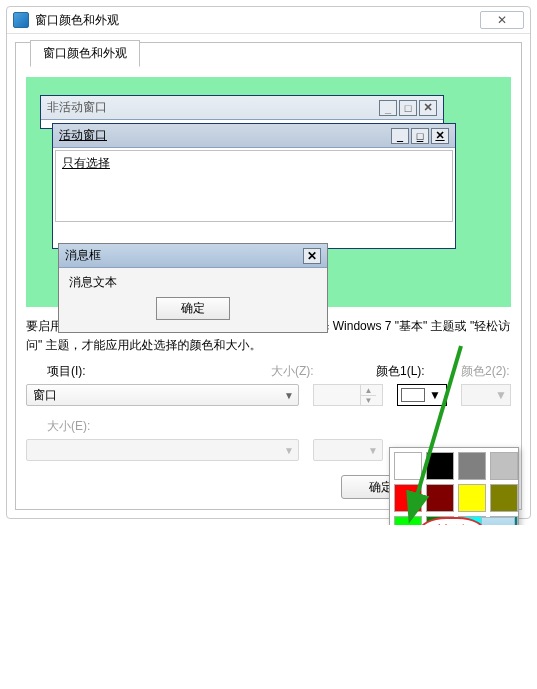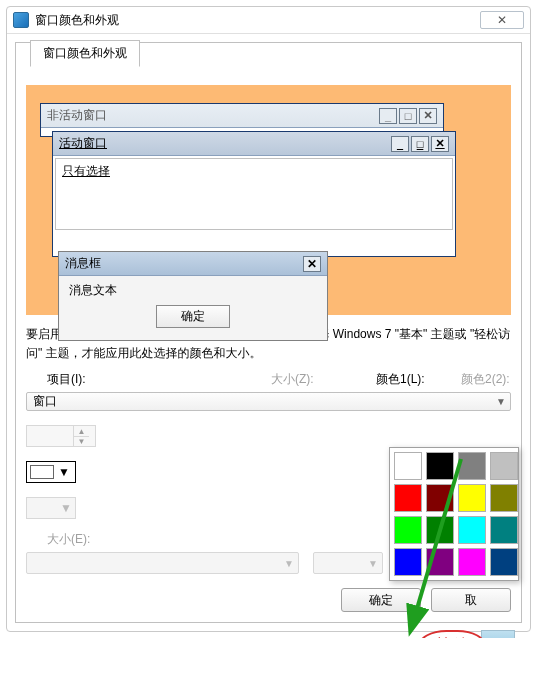--- a/index.html
+++ b/index.html
@@ -54,22 +54,22 @@
     margin-left: 4px;
     transform: translateY(-1px);
     background:#fff;
     border:1px solid #c0c0c0;
     border-bottom:1px solid #fff;
     padding: 4px 12px;
     position: relative;
     top: -1px;
   }
   .preview {
-    margin-top: 16px;
-    background: #fdba74;
+    margin-top: 8px;
+    background: #86efac;
     padding: 18px 14px 16px 14px;
     position: relative;
     height: 230px;
   }
   .win {
     position:absolute;
     border:1px solid #1a3a6e;
     background:#fff;
   }
   .win-titlebar {
@@ -310,21 +310,21 @@
       <div class="col" style="width:70px;">
         <span class="lbl disabled">大小(Z):</span>
       </div>
       <div class="col" style="width:50px;">
         <span class="lbl">颜色1(L):</span>
       </div>
       <div class="col" style="width:50px;">
         <span class="lbl disabled">颜色2(2):</span>
       </div>
     </div>
-    <div class="row" style="margin-top:0;flex-direction:column;">
+    <div class="row" style="margin-top:0;">
       <div class="combo" style="flex:1;">
         <span>窗口</span>
         <span class="arrow">▼</span>
       </div>
       <div class="spin" style="width:70px;">
         <input disabled="" value="" style="">
         <div class="spn">
             <div class="sp">▲</div>
             <div class="sp">▼</div>
           </div>

